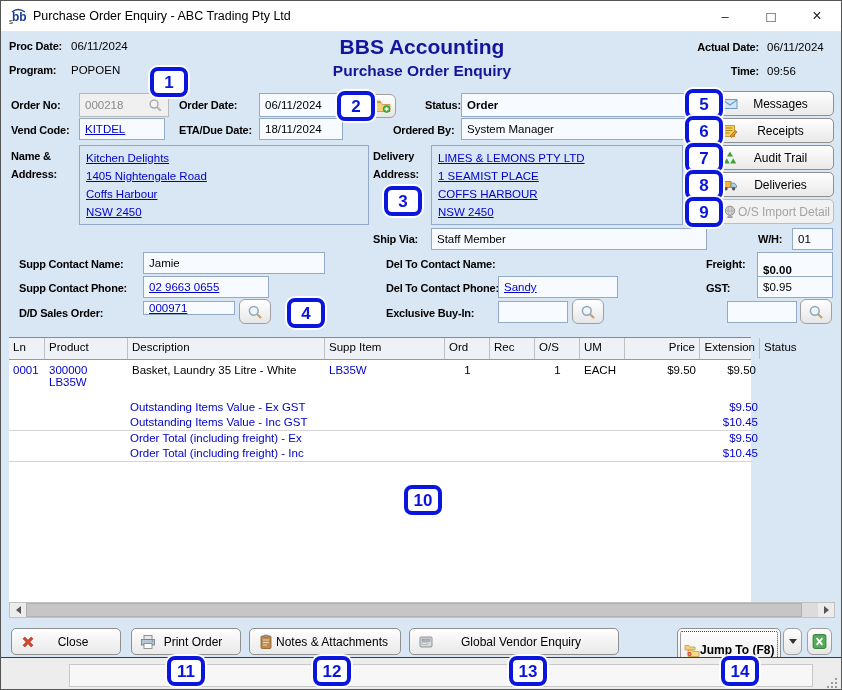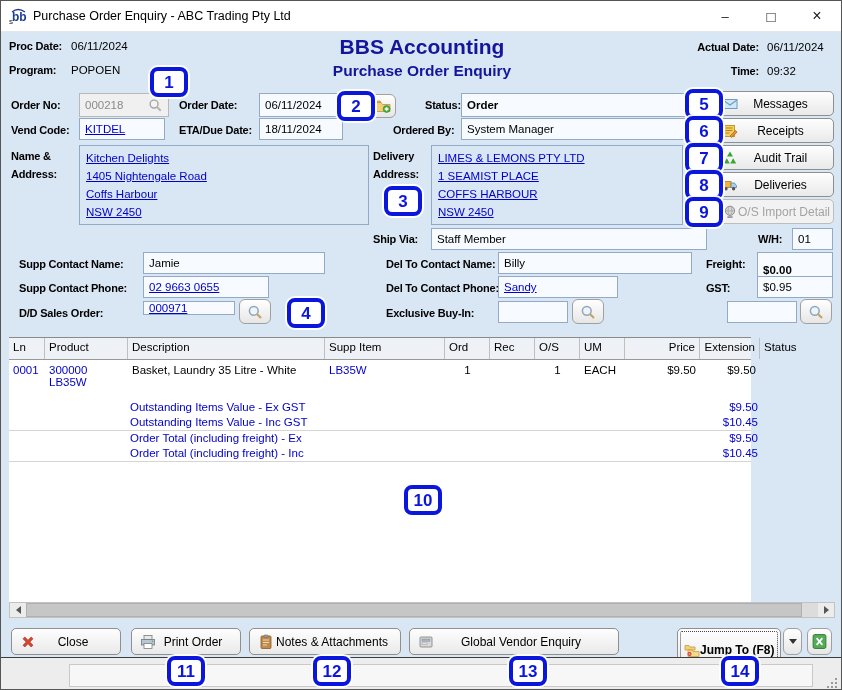--- a/index.html
+++ b/index.html
@@ -83,21 +83,21 @@
   <span class="val abs" style="left:70px;top:39px;">06/11/2024</span>
   <span class="lbl" style="left:8px;top:63px;">Program:</span>
   <span class="val abs" style="left:70px;top:63px;">POPOEN</span>
 
   <div class="abs navy" style="left:251px;top:34px;width:340px;text-align:center;font-size:21px;font-weight:bold;">BBS Accounting</div>
   <div class="abs navy" style="left:251px;top:61px;width:340px;text-align:center;font-size:15.5px;font-weight:bold;">Purchase Order Enquiry</div>
 
   <span class="lbl" style="left:680px;top:40px;width:78px;text-align:right;">Actual Date:</span>
   <span class="val abs" style="left:766px;top:40px;">06/11/2024</span>
   <span class="lbl" style="left:680px;top:64px;width:78px;text-align:right;">Time:</span>
-  <span class="val abs" style="left:766px;top:64px;">09:32</span>
+  <span class="val abs" style="left:766px;top:64px;">09:56</span>
 
   <span class="lbl" style="left:10px;top:98px;">Order No:</span>
   <div class="field disabled" style="left:78px;top:92px;width:90px;height:24px;">
     <span style="flex:1;">000218</span>
     <span>
       <svg width="15" height="15" viewBox="0 0 16 16">
           <circle cx="6.5" cy="6.5" r="4.2" fill="#f3f3f3" stroke="#a7a7a7" stroke-width="1.5"></circle>
           <line x1="9.8" y1="9.8" x2="13.6" y2="13.6" stroke="#b5b5b5" stroke-width="2.2"></line>
         </svg>
     </span>
@@ -211,23 +211,20 @@
   <span class="lbl" style="left:757px;top:232px;">W/H:</span>
   <div class="field" style="left:791px;top:227px;width:41px;height:22px;">
     <span>01</span>
   </div>
 
   <span class="lbl" style="left:18px;top:257px;">Supp Contact Name:</span>
   <div class="field" style="left:142px;top:251px;width:182px;height:22px;">
     <span>Jamie</span>
   </div>
   <span class="lbl" style="left:385px;top:257px;">Del To Contact Name:</span>
-  <div class="field" style="left:497px;top:251px;width:194px;height:22px;">
-    <span>Billy</span>
-  </div>
   <span class="lbl" style="left:705px;top:257px;">Freight:</span>
   <div class="field" style="left:756px;top:251px;width:76px;height:36px;font-weight:bold;">
     <span>$0.00</span>
   </div>
 
   <span class="lbl" style="left:18px;top:281px;">Supp Contact Phone:</span>
   <div class="field" style="left:142px;top:275px;width:126px;height:22px;">
     <span class="link">02 9663 0655</span>
   </div>
   <span class="lbl" style="left:385px;top:281px;">Del To Contact Phone:</span>

